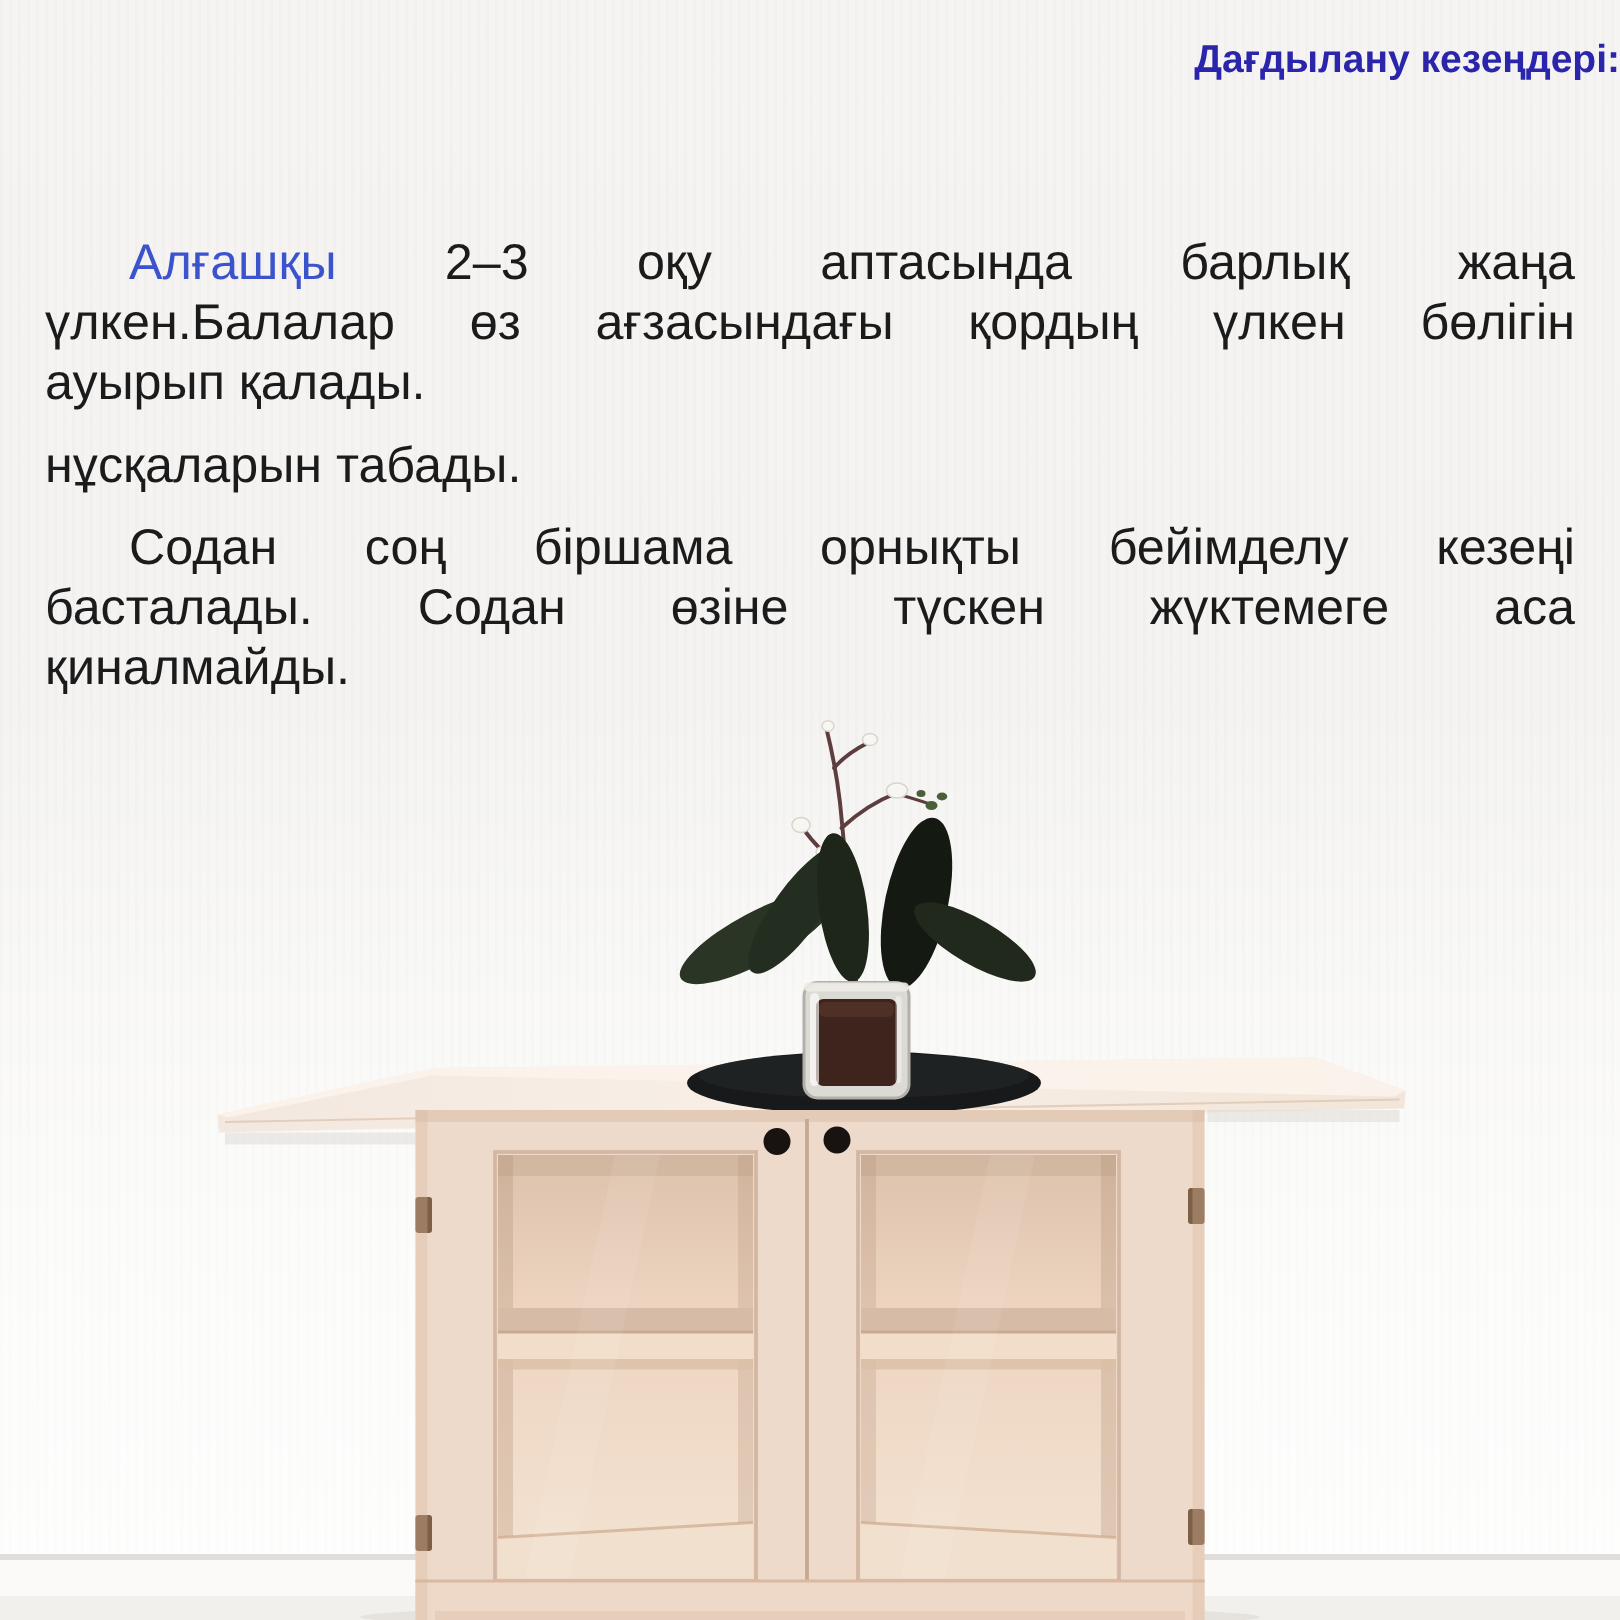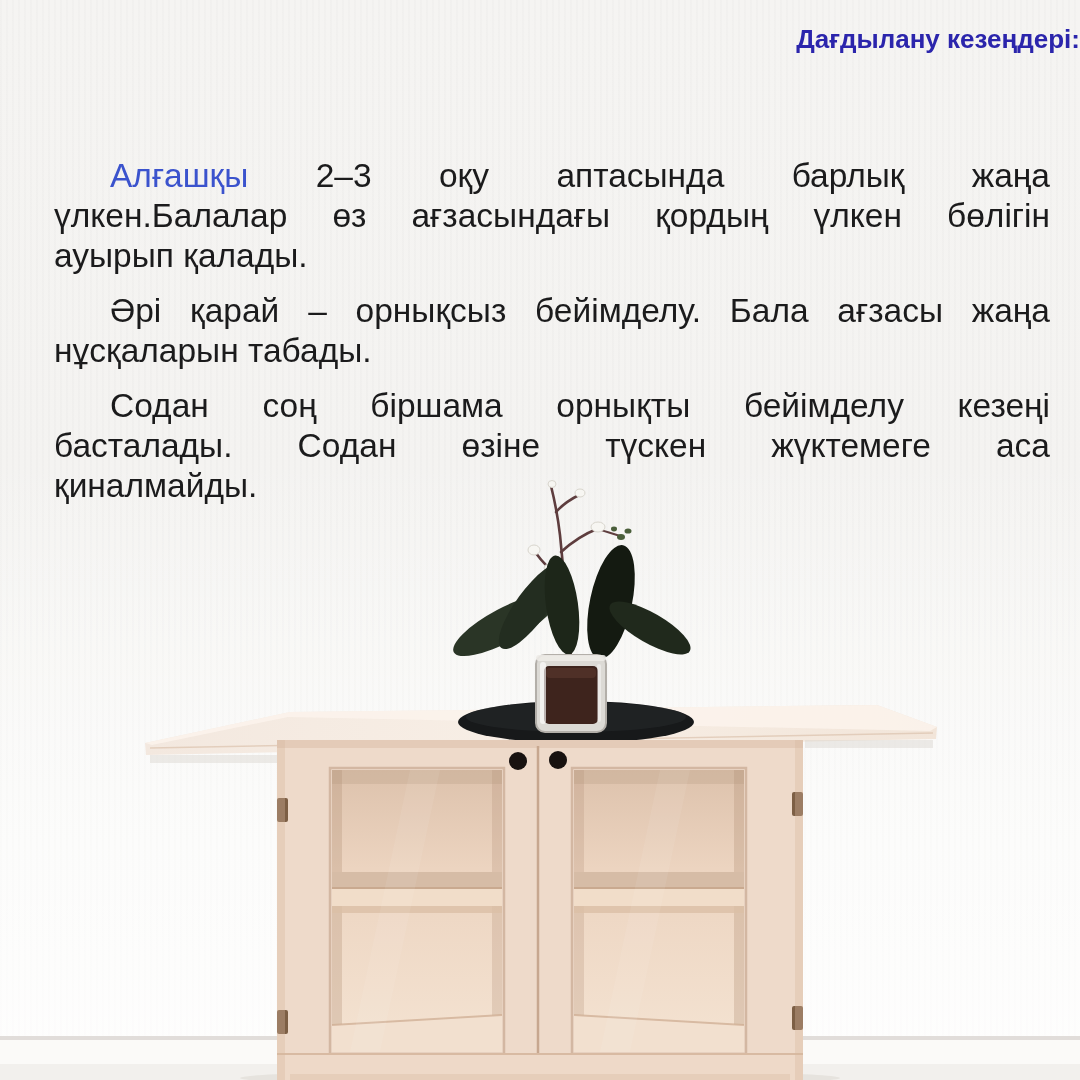--- a/index.html
+++ b/index.html
@@ -23,21 +23,20 @@
     position:absolute;left:30px;right:30px;top:156px;z-index:2;
     color:var(--body_text,#1b1b1c);
     font-size:33.5px;
   }
   .para{margin:0 0 15px 0;}
   .line{
     line-height:40px;
     text-align:justify;
     text-align-last:justify;
     white-space:normal;
-    margin-left:24px;
   }
   .line.first{padding-left:56px;}
   .line.last{text-align:right;text-align-last:left;}
   .lead{color:var(--lead_word,#3b53cd);}
 
   .photo{position:absolute;left:0;top:440px;width:1080px;height:640px;z-index:1;}
 </style>
 </head>
 <body>
 
@@ -190,21 +189,20 @@
 
   <div class="textblock">
 
     <div class="para">
       <div class="line first"><span class="lead">Алғашқы</span><span> 2–3 оқу аптасында барлық жаңа</span></div>
       <div class="line">үлкен.Балалар өз ағзасындағы қордың үлкен бөлігін</div>
       <div class="line last">ауырып қалады.</div>
     </div>
 
     <div class="para">
-      <div class="line first">Әрі қарай – орнықсыз бейімделу. Бала ағзасы жаңа</div>
       <div class="line last">нұсқаларын табады.</div>
     </div>
 
     <div class="para">
       <div class="line first">Содан соң біршама орнықты бейімделу кезеңі</div>
       <div class="line">басталады. Содан өзіне түскен жүктемеге аса</div>
       <div class="line last">қиналмайды.</div>
     </div>
 
   </div>

